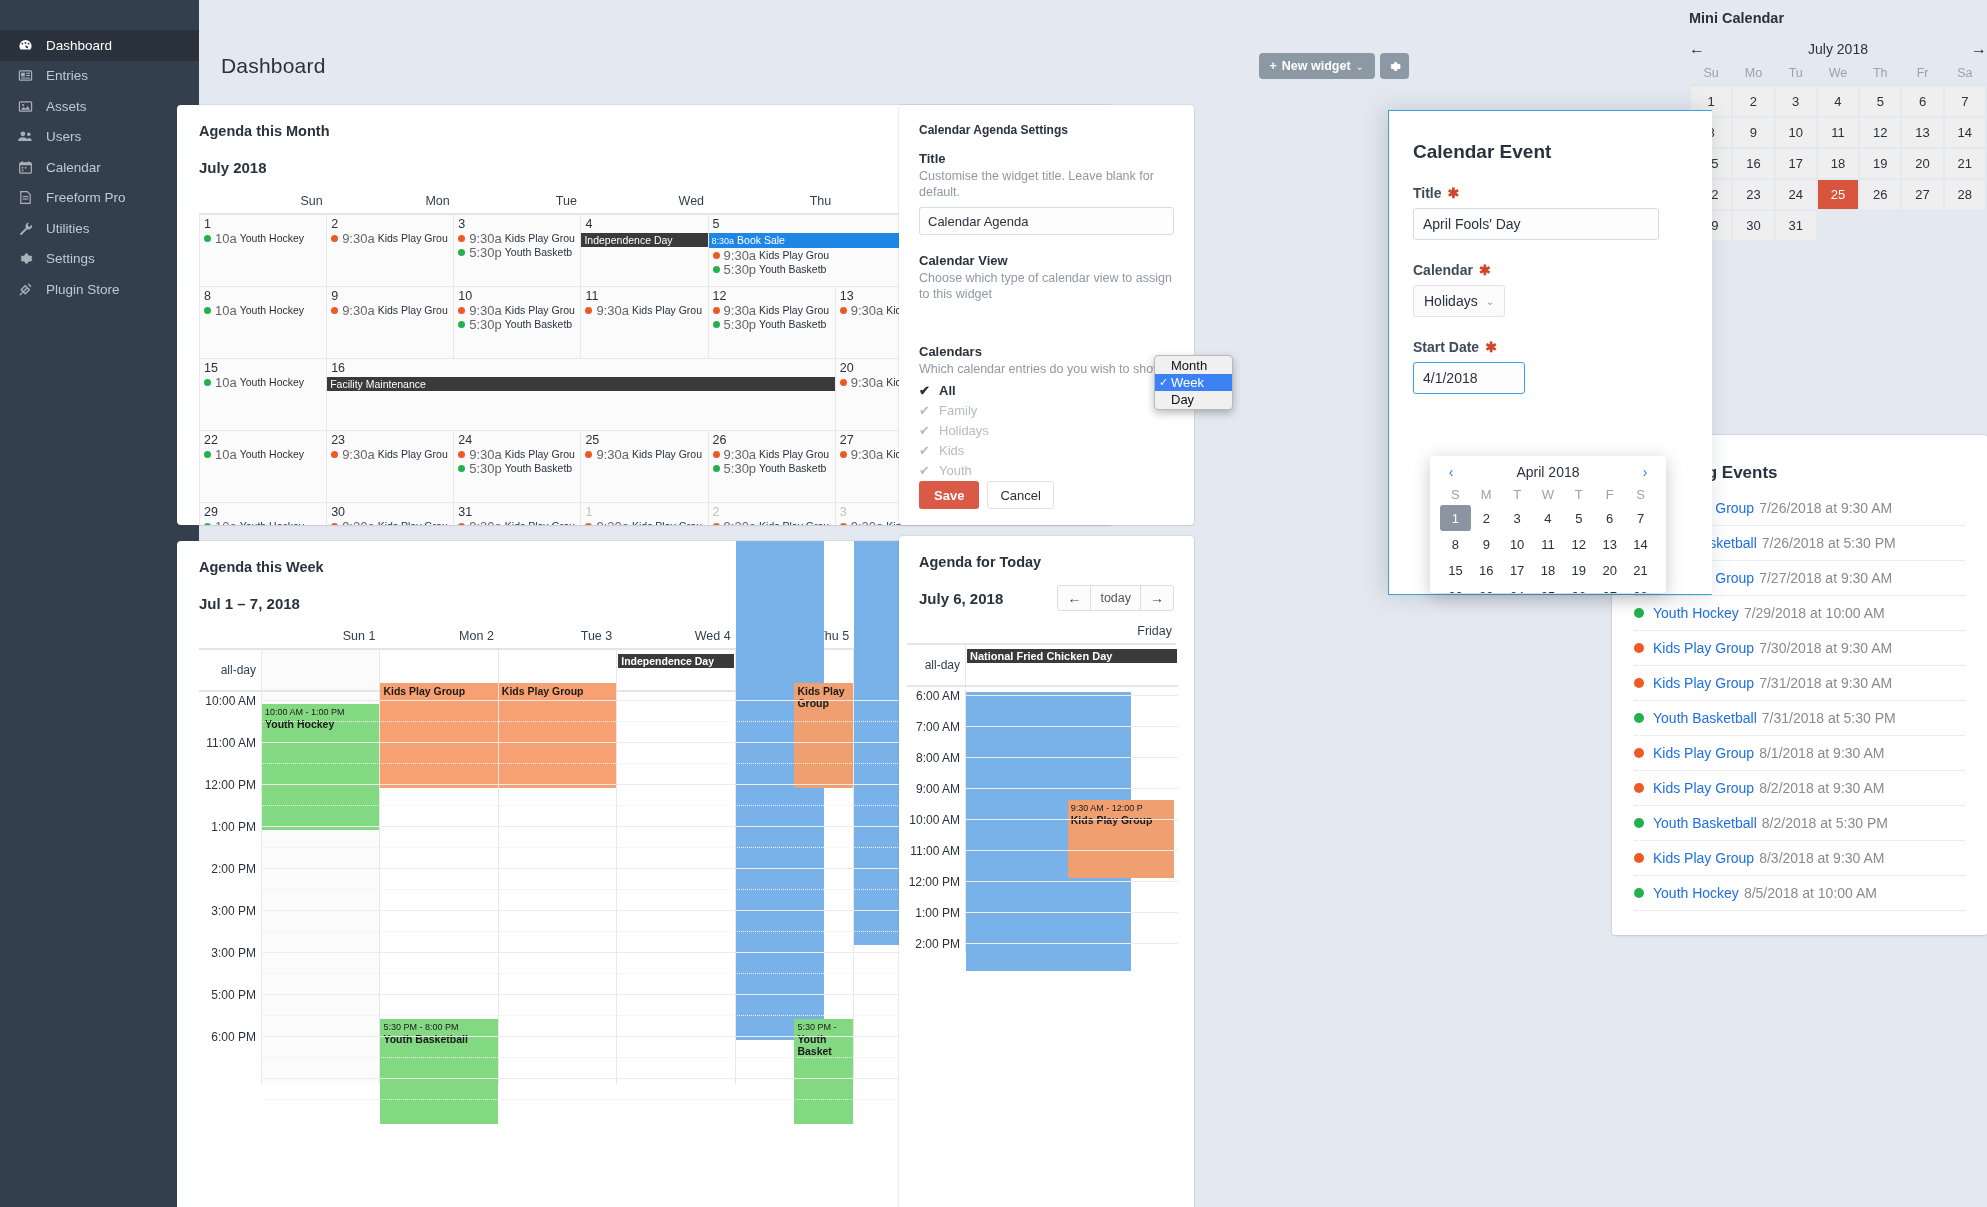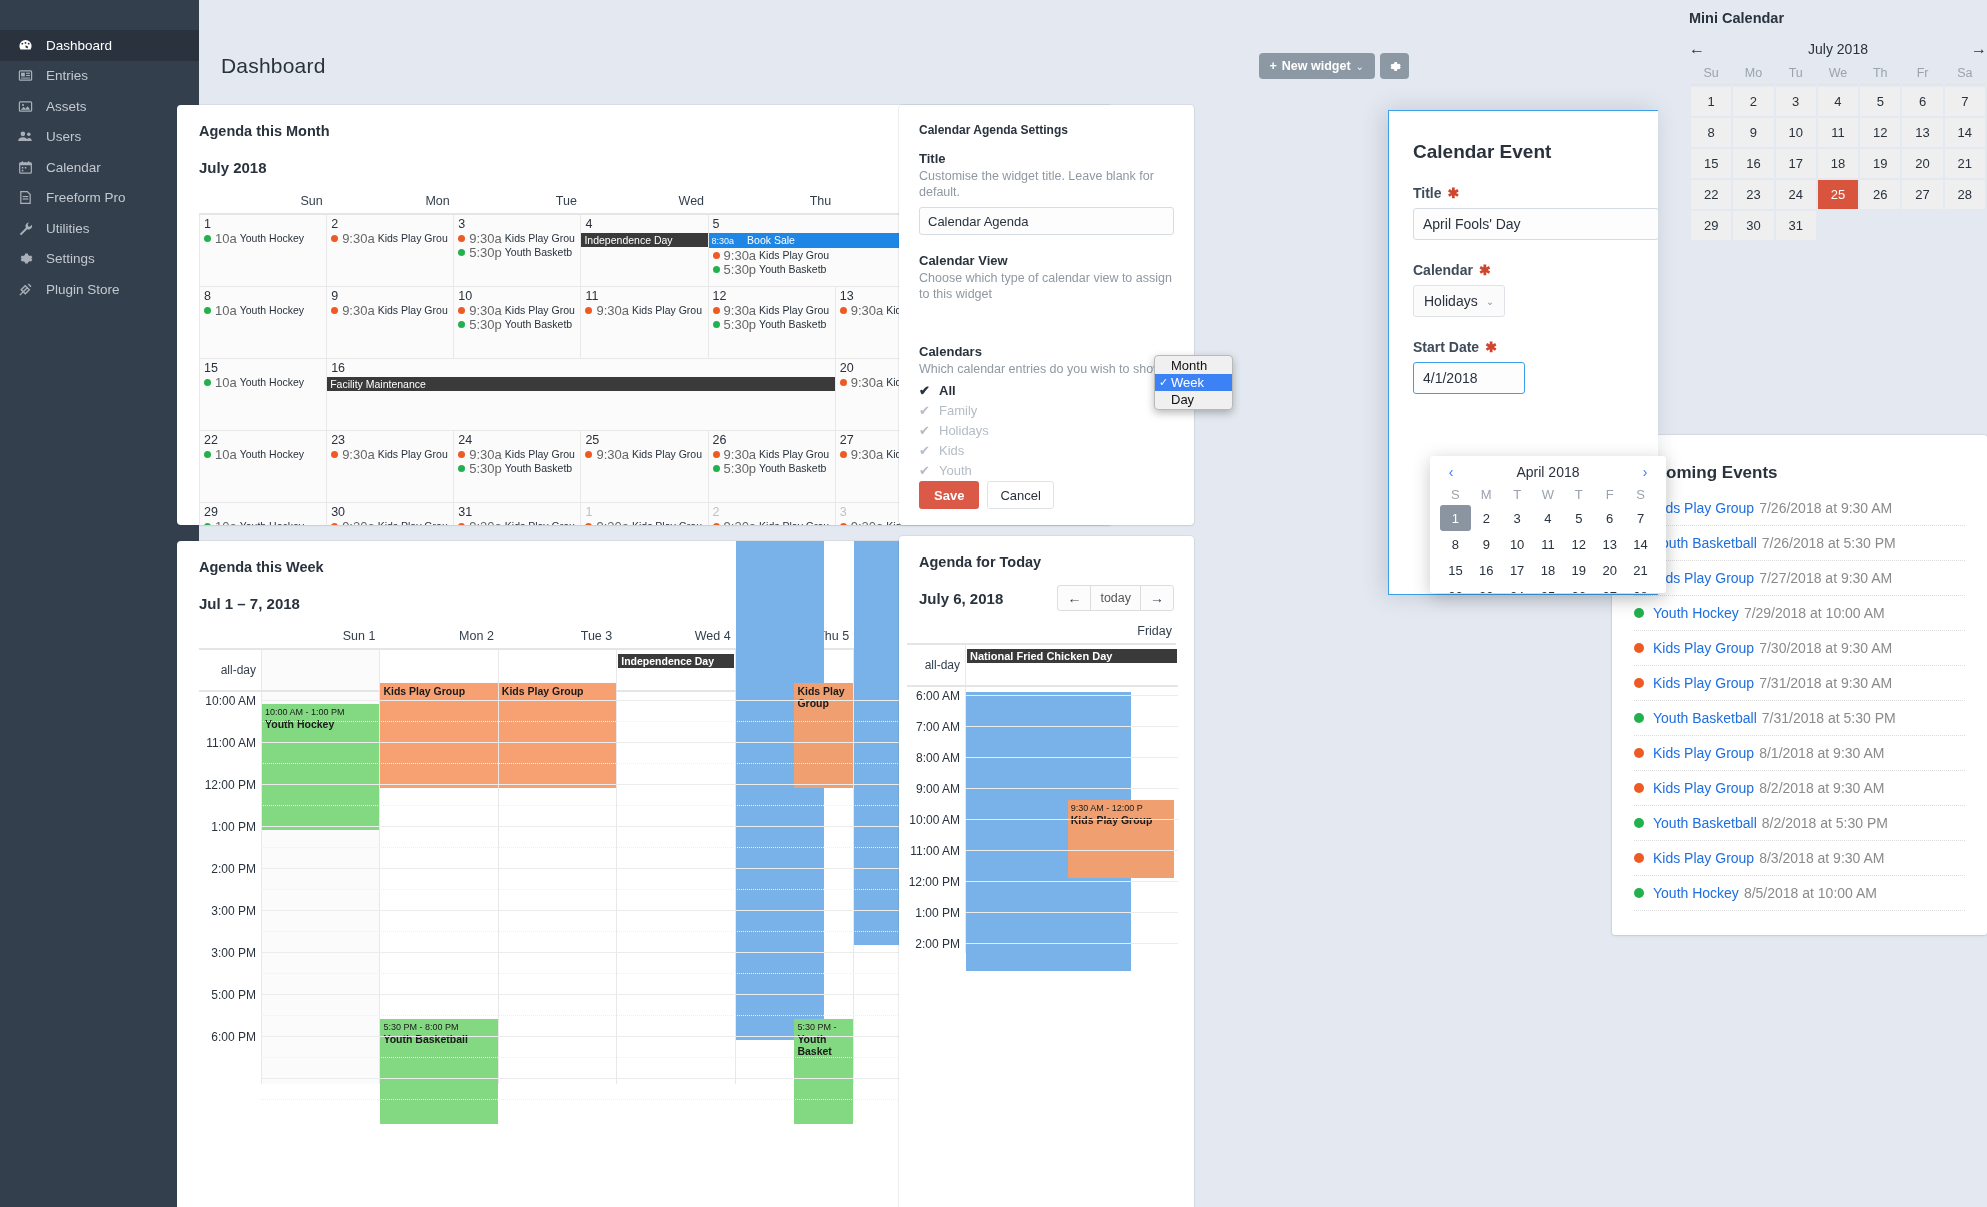--- a/index.html
+++ b/index.html
@@ -93,21 +93,21 @@
   td.today { background: #fdeee3; }
   .ev { font-size: 10.5px; line-height: 13px; padding: 0 2px 1px 4px;
         white-space: nowrap; overflow: hidden; display: flex; align-items: center; }
   .ev .dot { width: 7px; height: 7px; border-radius: 50%; flex: 0 0 7px; margin-right: 4px; }
   .ev .tm { font-size: 13px; color: #666; margin-right: 3px; }
   .ev .nm { font-size: 10.5px; color: #29323d; }
   .ev-block {
     font-size: 10.5px; line-height: 14px; color: #fff; padding: 0 3px;
     white-space: nowrap; overflow: hidden; margin: 1px 0;
   }
-  .ev-block .tm { font-size: 9px; opacity: .95; margin-right: 13px; }
+  .ev-block .tm { font-size: 9px; opacity: .95; margin-right: 3px; }
 
   
   .wk-grid { position: relative; }
   .wk-head { display: flex; border-bottom: 2px solid #e5e5e5; }
   .wk-head .gutter { width: 62px; flex: 0 0 62px; }
   .wk-head .dcol { flex: 1; text-align: right; font-size: 12.5px; color: #333f4d; padding: 1px 4px 5px 0; }
   .wk-allday { display: flex; border-bottom: 2px solid #e5e5e5; min-height: 42px; }
   .wk-allday .gutter {
     width: 62px; flex: 0 0 62px; font-size: 12px; color: #333f4d;
     text-align: right; padding: 13px 5px 12px 0;
@@ -160,21 +160,21 @@
   }
   #view-dropdown .opt {
     font-size: 13px; height: 17px; display: flex; align-items: center;
     padding-left: 4px; color: #111; cursor: pointer;
   }
   #view-dropdown .opt .tick { width: 12px; font-size: 11px; }
   #view-dropdown .opt.sel { background: #3c82f5; color: #fff; }
 
   
   #event-modal {
-    position: absolute; left: 1388px; top: 110px; width: 270px; height: 485px;
+    position: absolute; left: 1388px; top: 110px; width: 324px; height: 485px;
     background: #fff; border: 1px solid #3ba0e6; border-right: none;
     box-shadow: -4px 0 22px rgba(40,50,60,.18); z-index: 70; padding: 30px 24px 0 24px;
     overflow: hidden;
   }
   #event-modal h2 { font-size: 19px; font-weight: bold; color: #29323d; }
   .fld-label { font-size: 14px; font-weight: bold; color: #3f4b59; margin-top: 22px; display: flex; align-items: center; }
   .fld-label .req { color: #d0452c; margin-left: 6px; font-size: 14px; }
   .fld-input {
     margin-top: 7px; width: 246px; height: 32px; border: 1px solid #d6dce3;
     background: #fdfdfd; border-radius: 3px; font-size: 14px; padding: 0 9px;

